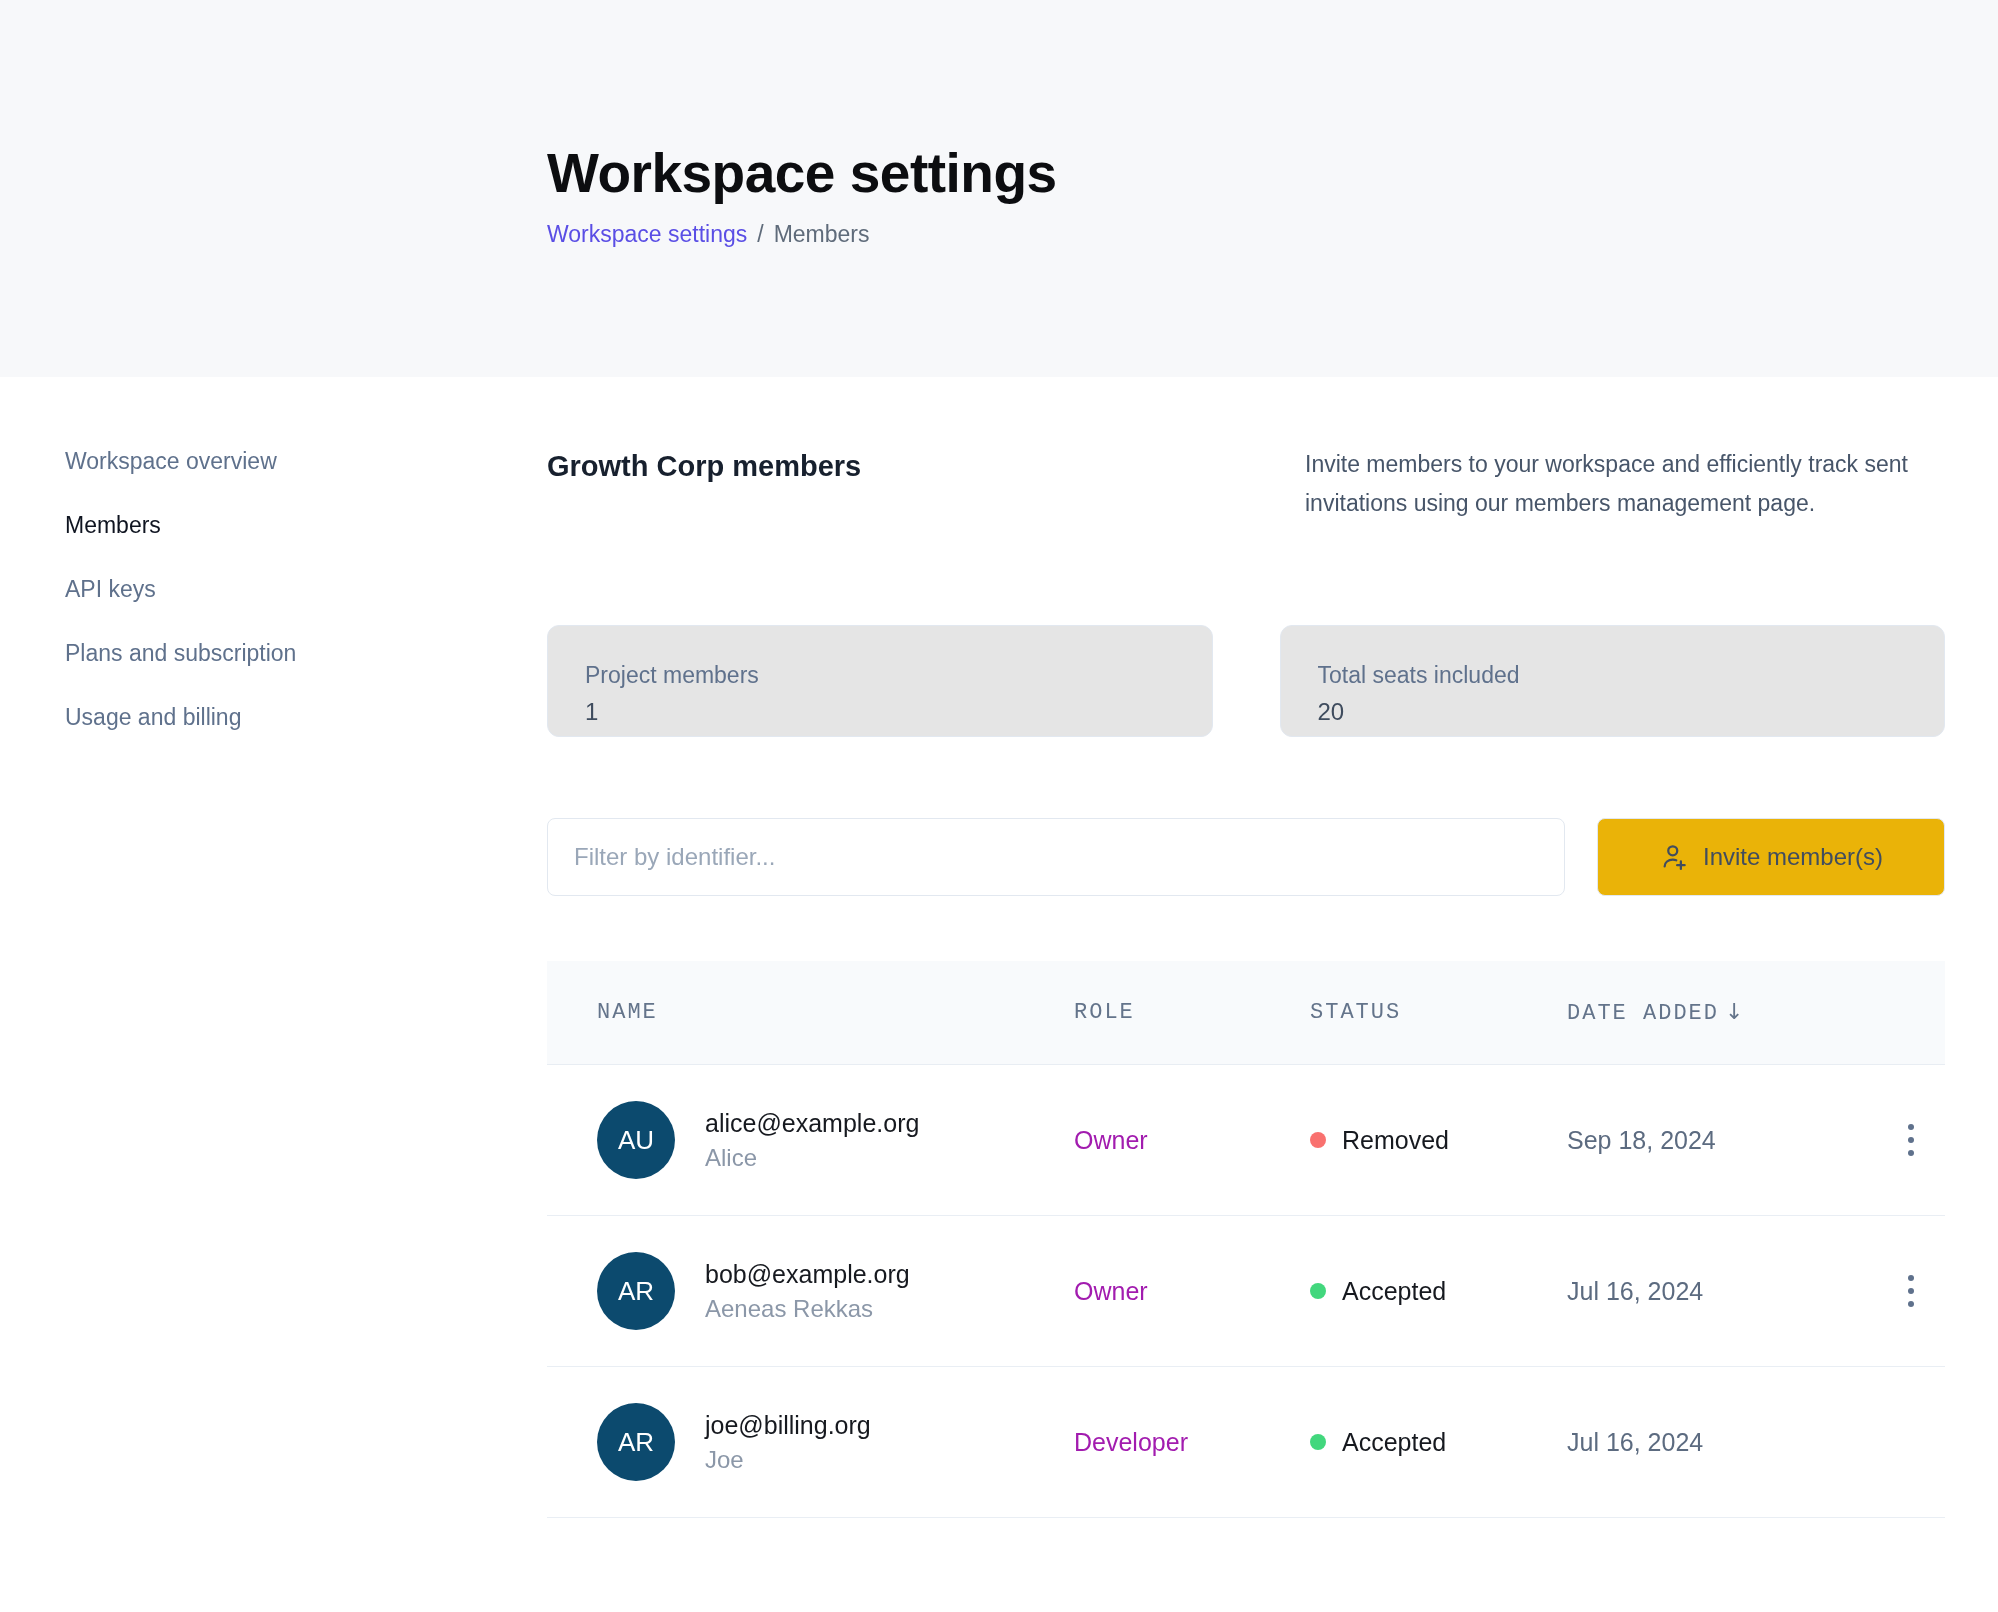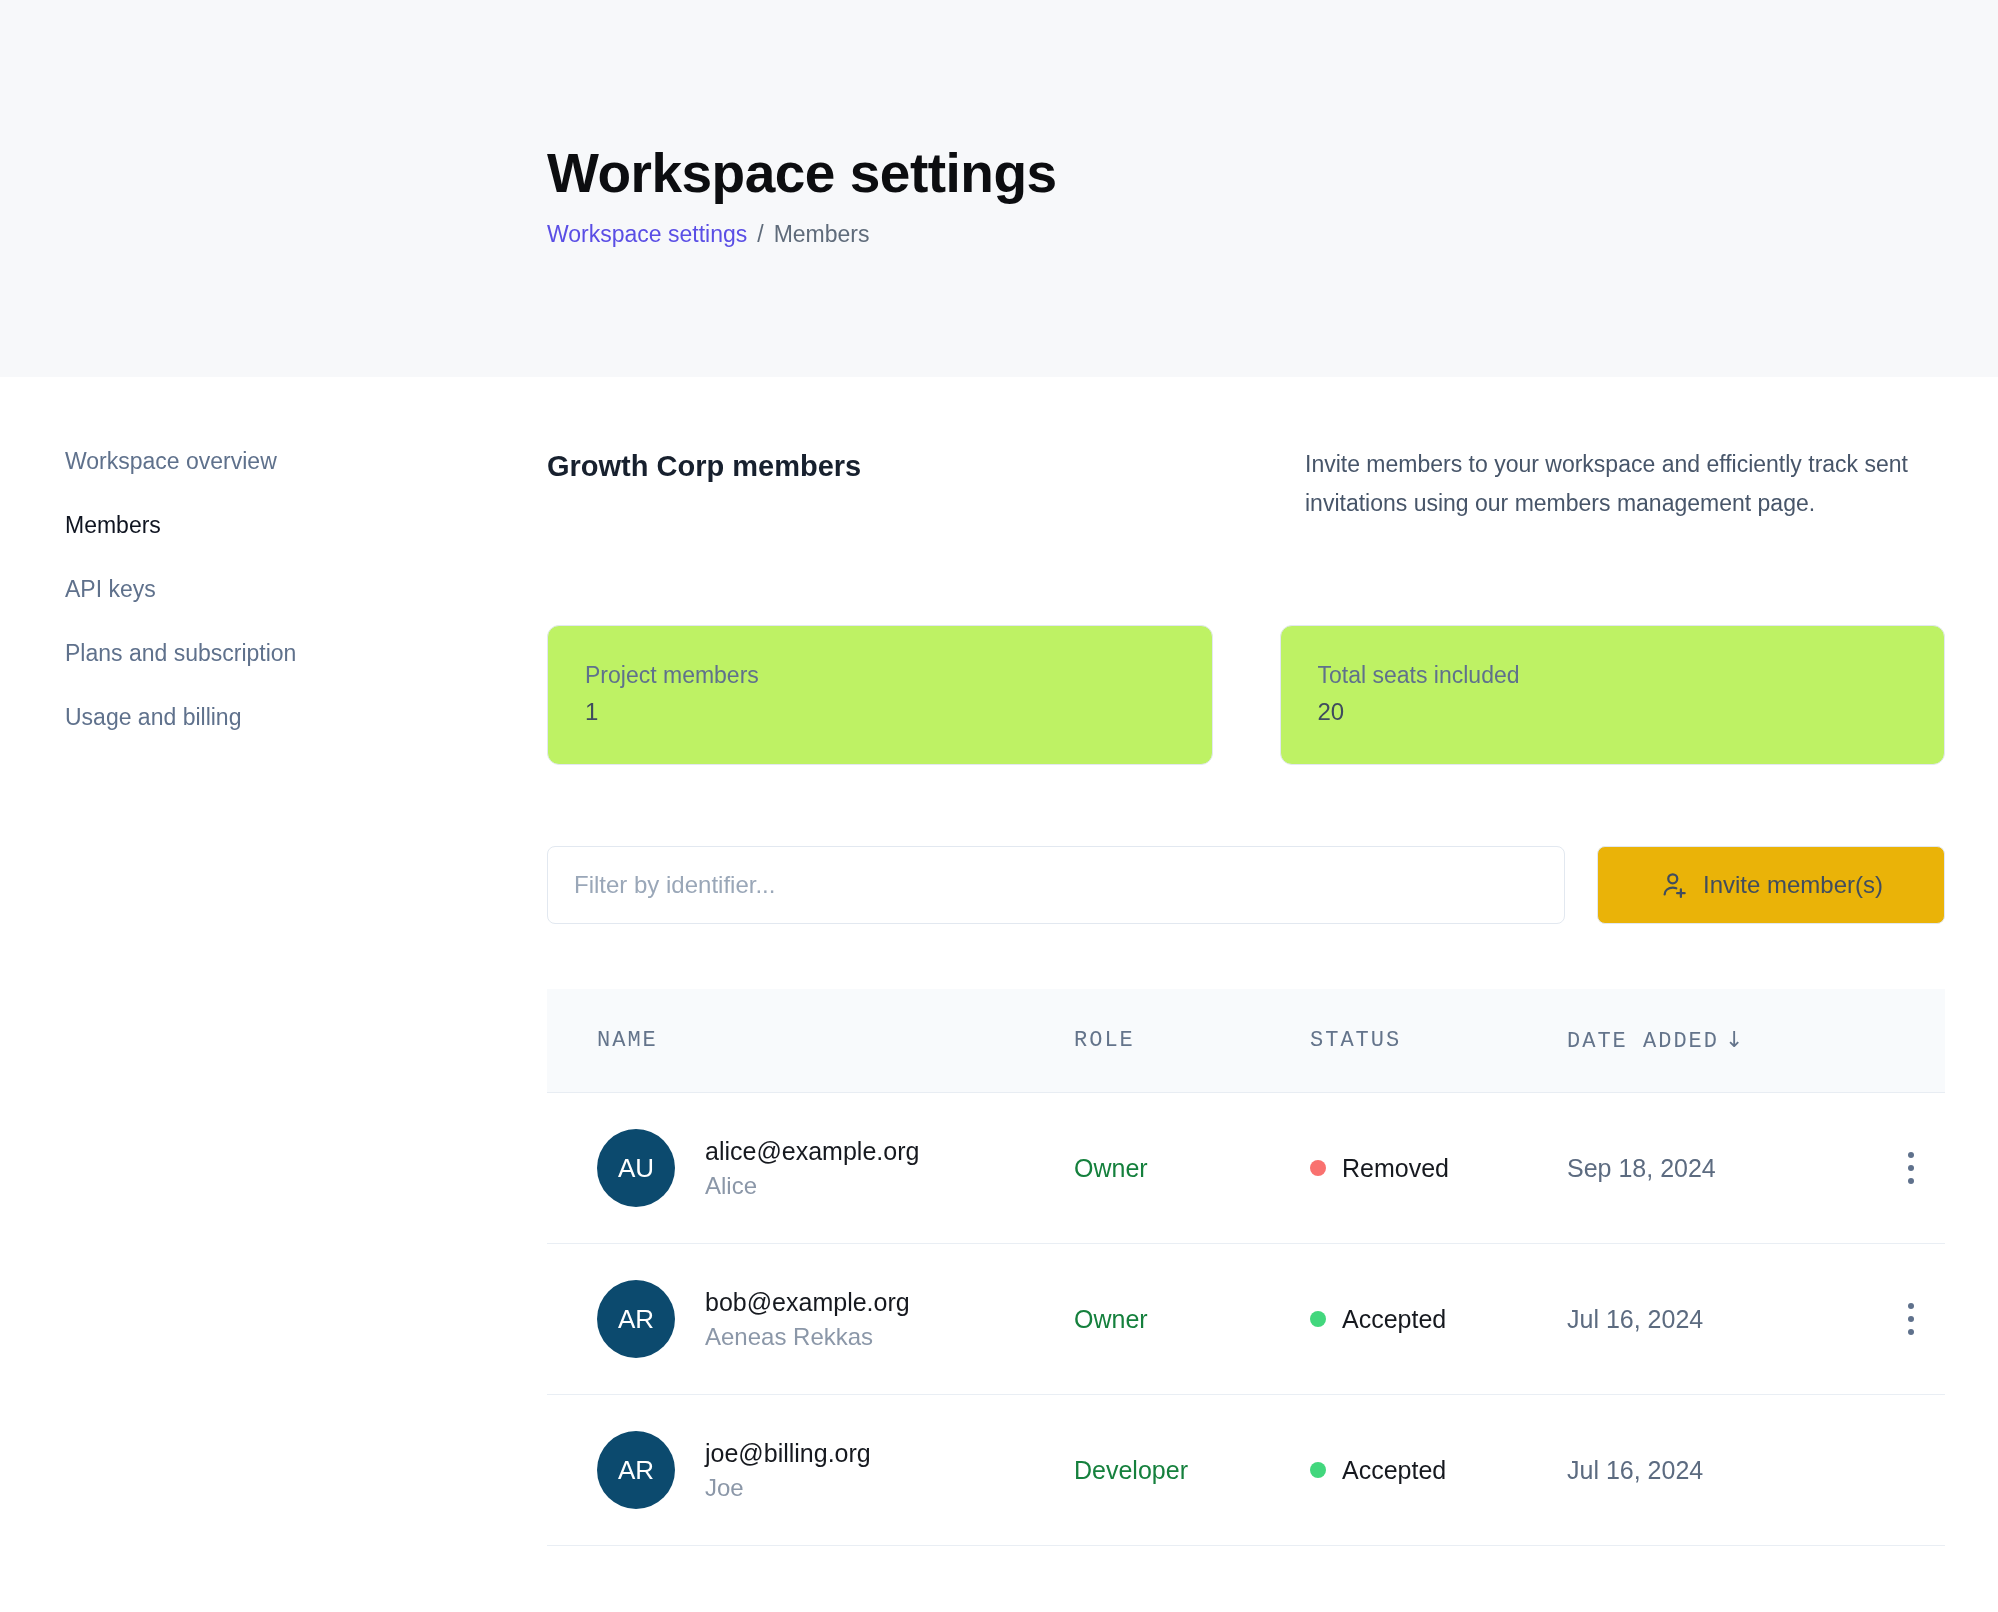--- a/index.html
+++ b/index.html
@@ -83,24 +83,24 @@
   }
 
   
   .stats-row {
     display: flex;
     gap: 67px;
     margin-top: 60px;
   }
   .stat-card {
     flex: 1;
-    height: 140px;
+    height: 112px;
     border: 1px solid #e2e8f0;
     border-radius: 12px;
-    background: #bef264;
+    background: #e5e5e5;
     padding: 36px 0 0 37px;
   }
   .stat-label {
     font-size: 23px;
     color: #5f718c;
   }
   .stat-value {
     margin-top: 9px;
     font-size: 24px;
     color: #3f4c5e;
@@ -195,21 +195,21 @@
     font-size: 25px;
     color: #16191f;
     line-height: 32px;
   }
   .who .username {
     font-size: 24px;
     color: #8b97a8;
     line-height: 31px;
     margin-top: 3px;
   }
-  .role-cell { font-size: 25px; color: #15803d; }
+  .role-cell { font-size: 25px; color: #a21caf; }
   .status-cell {
     display: flex;
     align-items: center;
     gap: 16px;
     font-size: 25px;
     color: #16191f;
   }
   .status-dot {
     width: 16px;
     height: 16px;

